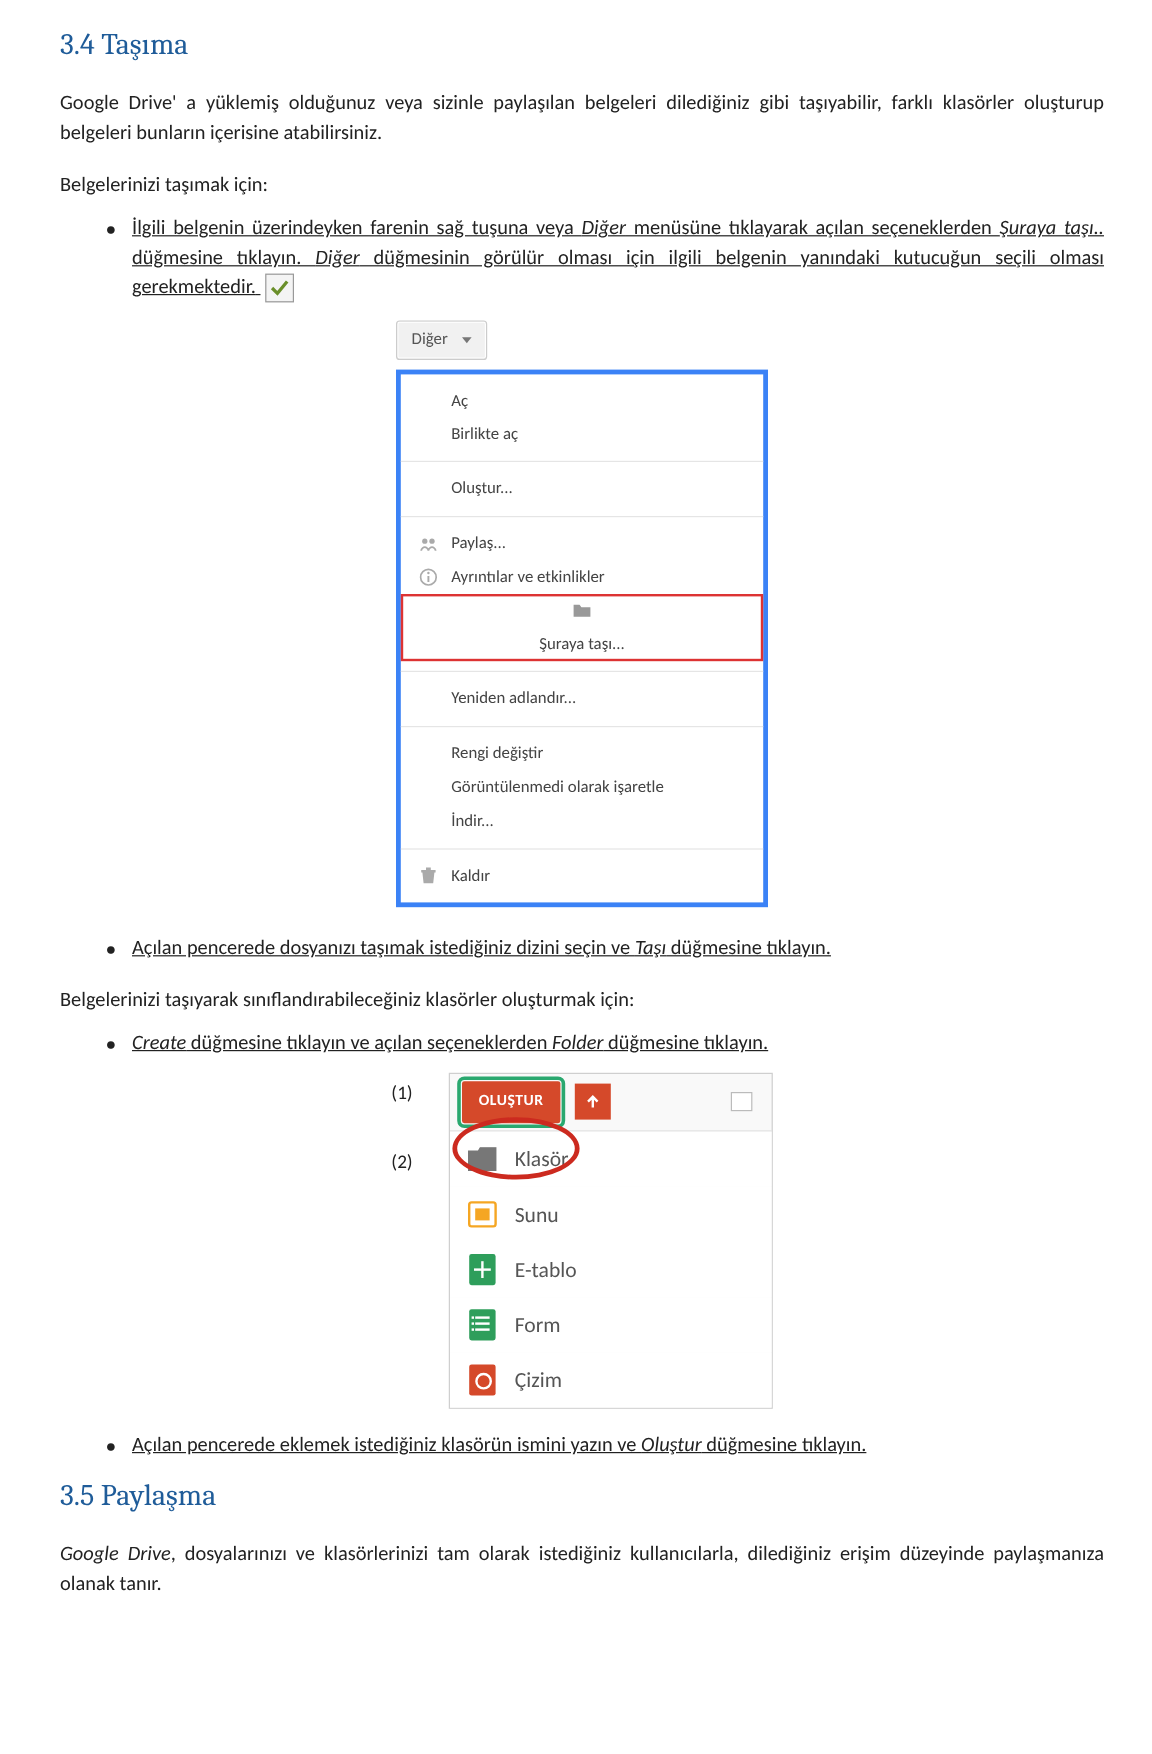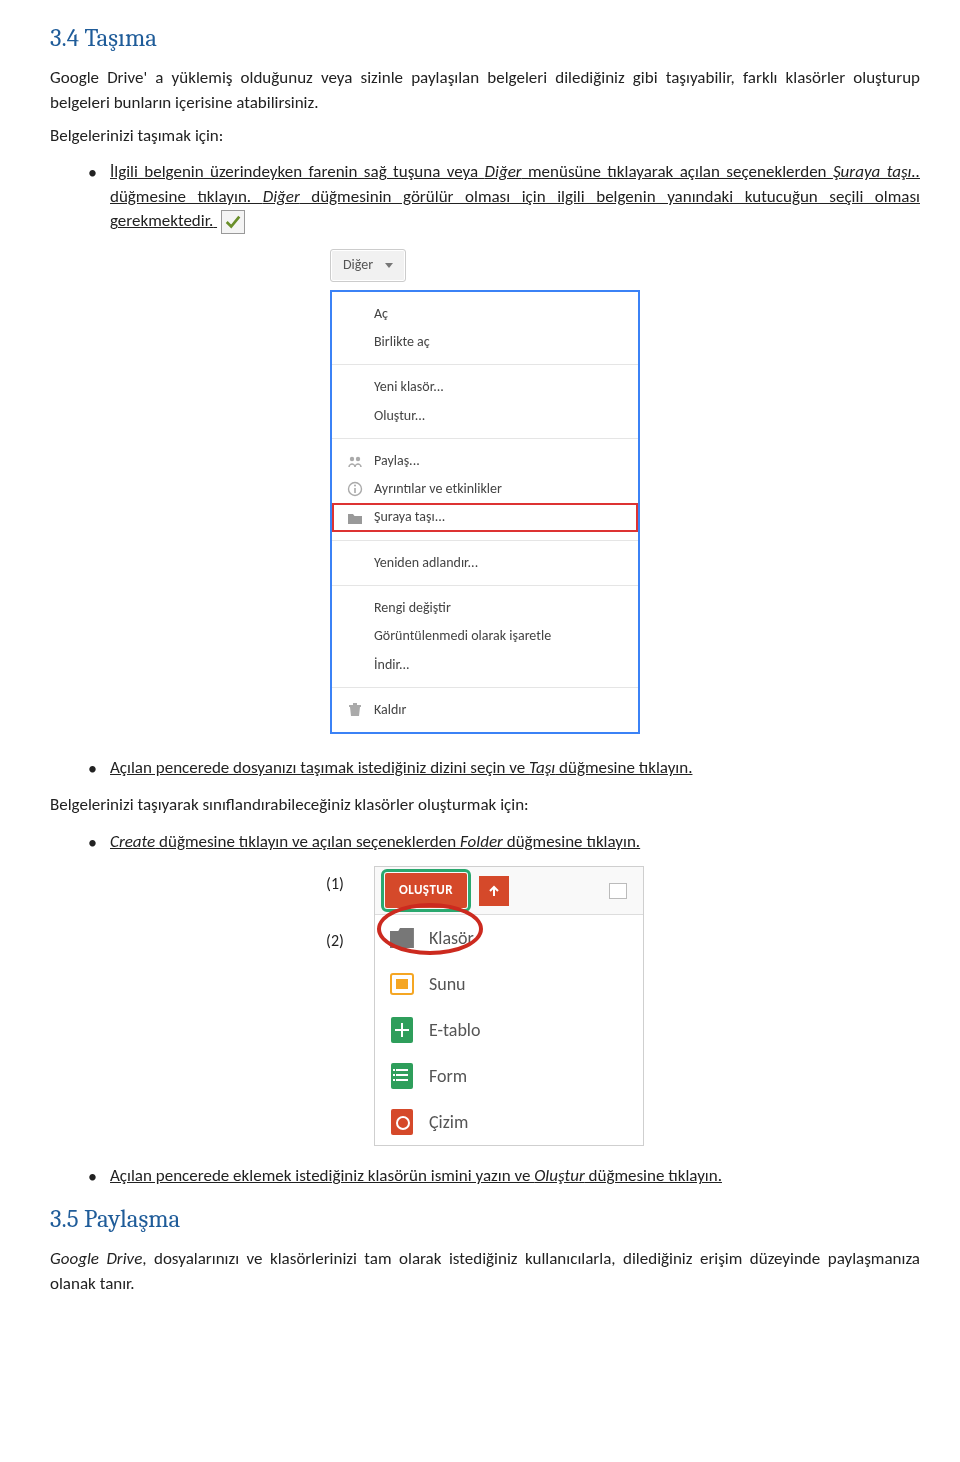--- a/index.html
+++ b/index.html
@@ -7,21 +7,21 @@
     font-family: Calibri, Arial, sans-serif;
     background: #ffffff;
     width: 960px;
     margin: 0 auto;
     padding: 20px 40px 40px 50px;
     color: #222;
     font-size: 17px;
     line-height: 1.45;
   }
   h2 { color: #1f5c99; font-family: Cambria, Georgia, serif; font-size: 25px; font-weight: normal; margin-bottom: 10px; }
-  p { text-align: justify; margin-bottom: 8px; }
+  p { text-align: justify; margin-bottom: 8px; margin-top: 18px; }
   ul.bul { list-style: none; padding-left: 38px; margin: 12px 0; text-decoration: underline; }
   ul.bul > li { position: relative; padding-left: 22px; text-align: justify; margin-bottom: 10px; }
   ul.bul > li::before { content: "•"; position: absolute; left: 0; top: 0; font-size: 18px; }
   .italic { font-style: italic; }
 
   .inline-check {
     display: inline-block; width: 24px; height: 24px;
     border: 1px solid #999; background: #f4f4f4;
     vertical-align: middle; position: relative; margin-left: 4px;
   }
@@ -29,27 +29,27 @@
 
   
   .diger-wrap { margin: 15px auto 22px auto; width: 310px; }
   .diger-btn {
     display: inline-flex; align-items: center; gap: 12px;
     background: #f1f1f1; border: 1px solid #ccc; border-radius: 3px;
     padding: 5px 12px; font-size: 14px; color: #555;
     box-shadow: inset 0 0 0 1px #fff;
   }
   .chev { width: 0; height: 0; border-left: 4px solid transparent; border-right: 4px solid transparent; border-top: 5px solid #777; }
-  .menu-panel { border: 2px solid #3b82f6; margin-top: 8px; background: #fff; font-size: 14px; color: #444; }
+  .menu-panel { border: 4px solid #3b82f6; margin-top: 8px; background: #fff; font-size: 14px; color: #444; }
   .menu-group { border-bottom: 1px solid #e5e5e5; padding: 8px 0; }
   .menu-group:last-child { border-bottom: none; }
   .mi { display: flex; align-items: center; gap: 10px; padding: 4px 14px; }
   .mi .ico { width: 18px; height: 18px; display: flex; align-items: center; justify-content: center; color: #aaa; }
   .mi.no-icon { padding-left: 42px; }
-  .mi.hl { outline: 2px solid #d33; outline-offset: -2px; }
+  .mi.hl { outline: 2px solid #d33; outline-offset: -2px; flex-direction: column; }
   .ico svg { width: 16px; height: 16px; }
 
   
   .olustur-area { display: flex; gap: 30px; align-items: flex-start; margin: 10px 0 18px 0; justify-content: center; }
   .num-col { display: flex; flex-direction: column; gap: 34px; padding-top: 6px; font-size: 16px; }
   .olustur-wrap { border: 1px solid #cfcfcf; width: 270px; background: #f9f9f9; position: relative; }
   .olustur-top { display: flex; align-items: center; gap: 12px; padding: 6px 10px; border-bottom: 1px solid #ddd; }
   .olustur-btn {
     background: #d5492a; color: #fff; font-weight: bold; font-size: 13px;
     padding: 8px 14px; border-radius: 2px; letter-spacing: 0.5px;
@@ -109,23 +109,20 @@
     <div class="menu-group" id="mg1">
         <div class="mi no-icon">
           <span>Aç</span>
         </div>
         <div class="mi no-icon">
           <span>Birlikte aç</span>
         </div>
       </div>
     <div class="menu-group" id="mg2">
         <div class="mi no-icon">
-          <span>Yeni klasör...</span>
-        </div>
-        <div class="mi no-icon">
           <span>Oluştur...</span>
         </div>
       </div>
     <div class="menu-group" id="mg3">
         <div class="mi">
           <span class="ico">
             <svg viewBox="0 0 16 16">
               <circle cx="5" cy="6" r="2.2" fill="#aaa"></circle>
               <circle cx="11" cy="6" r="2.2" fill="#aaa"></circle>
               <path d="M2 14c0-2 2-3 3-3s3 1 3 3M8 14c0-2 2-3 3-3s3 1 3 3" stroke="#aaa" stroke-width="1.5" fill="none"></path>

